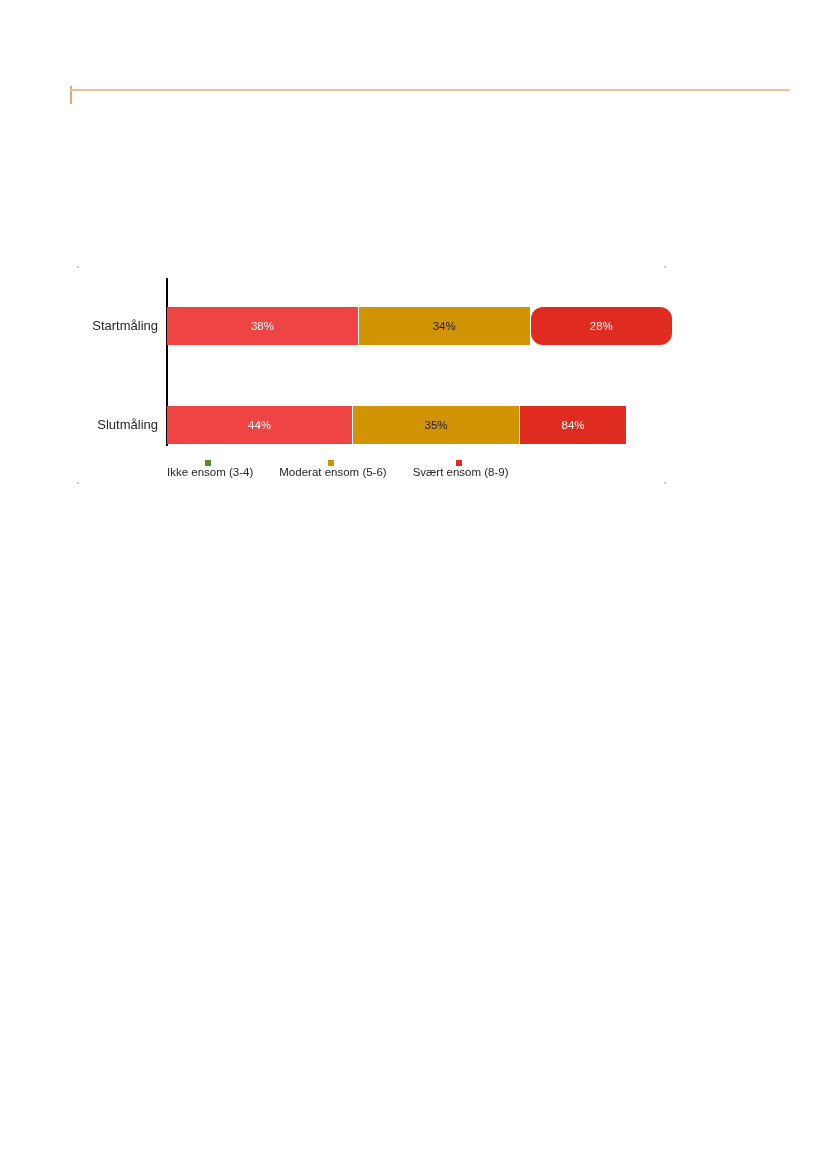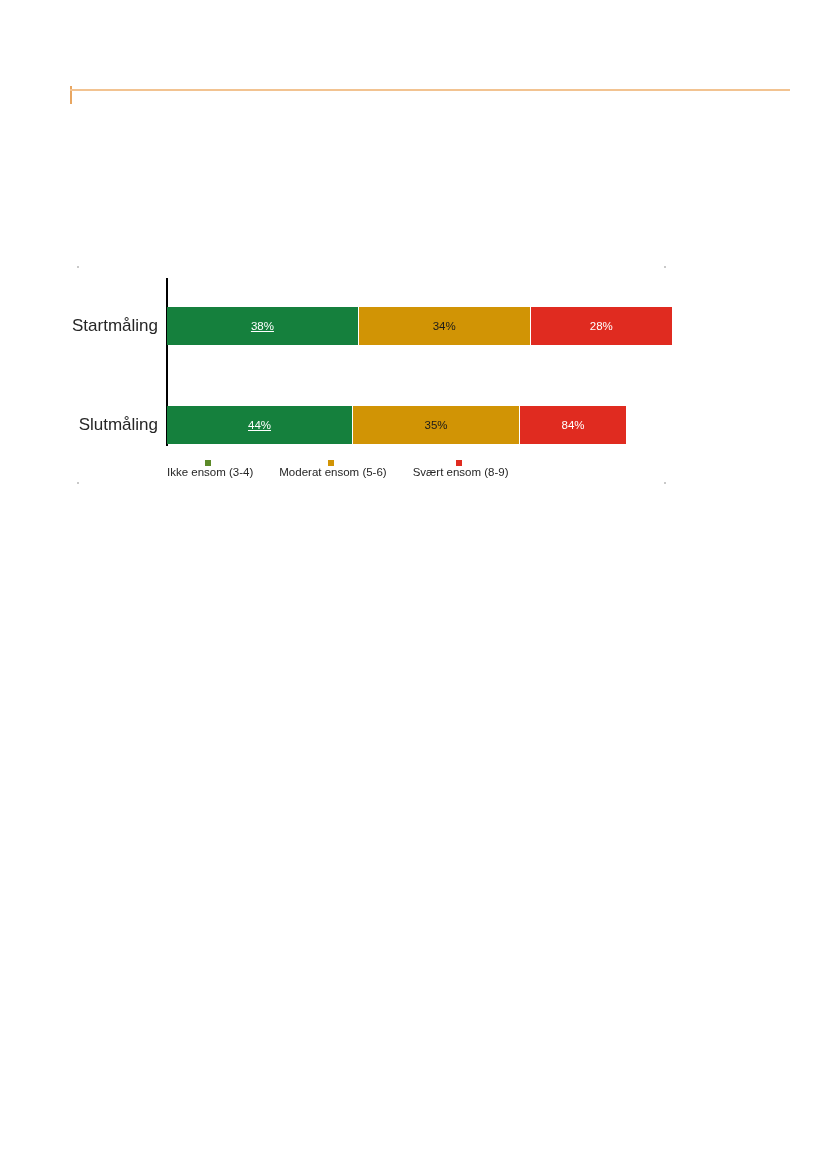--- a/index.html
+++ b/index.html
@@ -81,21 +81,21 @@
   #row-slut  { top: 132px; }
 
   .cat-label {
     position: absolute;
     left: 0;
     top: 0;
     width: 86px;
     height: 38px;
     line-height: 38px;
     text-align: right;
-    font-size: 17px;
+    font-size: 13px;
     color: #262626;
     white-space: nowrap;
   }
 
   .bar {
     position: absolute;
     left: 95px;
     top: 0;
     height: 38px;
     display: flex;
@@ -105,21 +105,21 @@
   .seg {
     height: 38px;
     display: flex;
     align-items: center;
     justify-content: center;
     font-size: 11.5px;
     box-sizing: border-box;
     border-right: 1px solid #ffffff;
   }
   .seg:last-child { border-right: none; }
-  .seg-green { background: #15803d; color: #ffffff; text-decoration: underline; }
+  .seg-green { background: #ef4444; color: #ffffff; }
   .seg-amber { background: #D19405; color: #1a1a1a; }
   .seg-red   { background: #E02B20; color: #ffffff; }
 
   
   #legend {
     position: absolute;
     left: 95px;
     top: 198px;
     width: 505px;
     display: flex;
@@ -164,21 +164,21 @@
 
     <div class="cat-row" id="row-start">
       <div class="cat-label">Startmåling</div>
       <div class="bar" id="bar-start" style="width: 505px;">
           <div class="seg seg-green" style="width: 191.9px;">
             <span>38%</span>
           </div>
           <div class="seg seg-amber" style="width: 171.7px;">
             <span>34%</span>
           </div>
-          <div class="seg seg-red" style="width: 141.4px;">
+          <div class="seg seg-red" style="width: 141.4px; border-radius: 12px;">
             <span>28%</span>
           </div>
         </div>
     </div>
 
     <div class="cat-row" id="row-slut">
       <div class="cat-label">Slutmåling</div>
       <div class="bar" id="bar-slut" style="width: 505px;">
           <div class="seg seg-green" style="width: 186px;">
             <span>44%</span>

